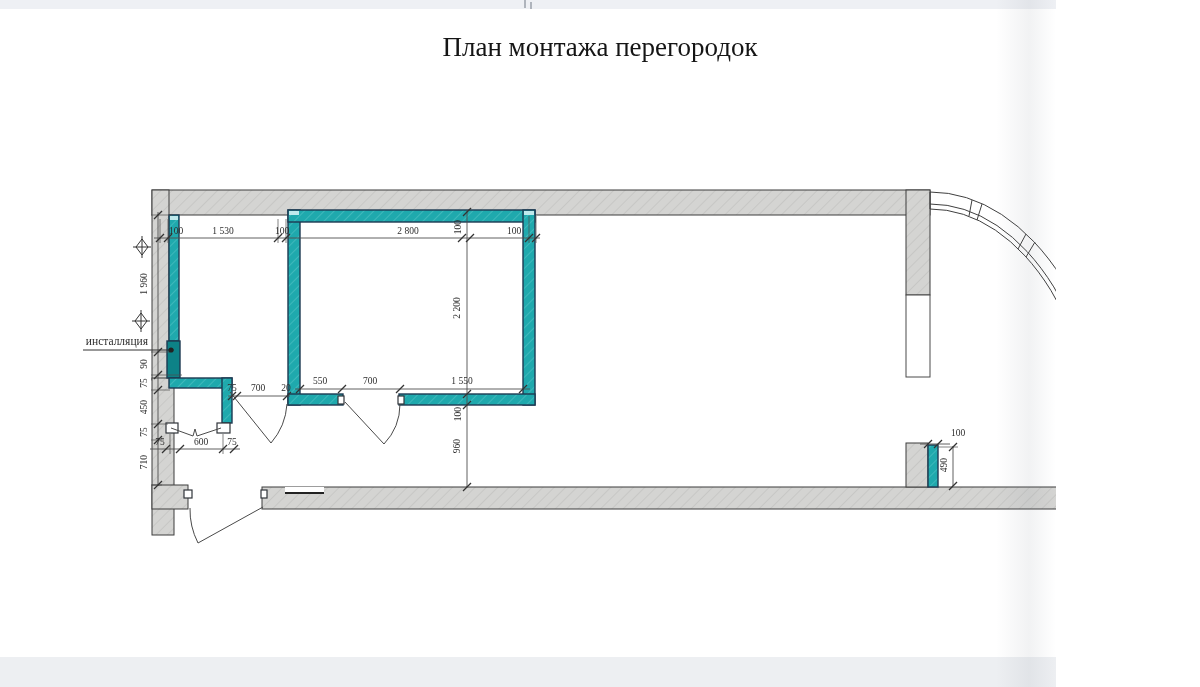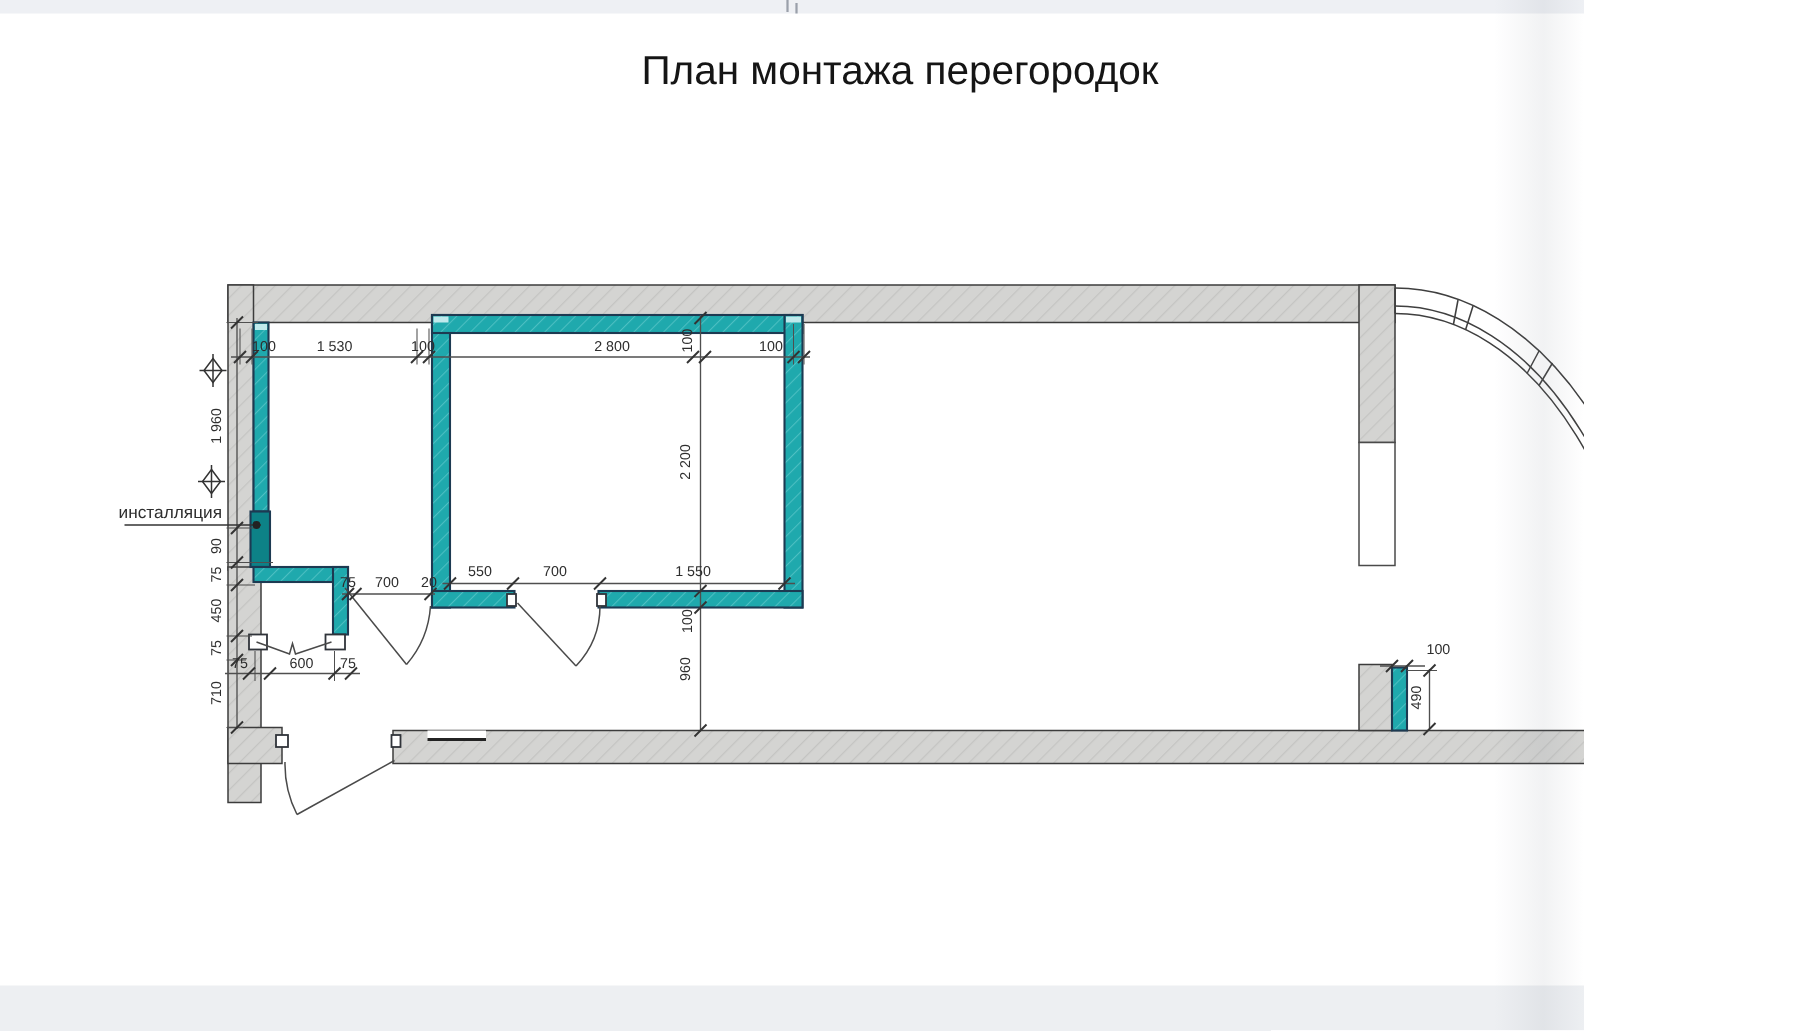--- a/index.html
+++ b/index.html
@@ -1,17 +1,17 @@
 <!DOCTYPE html>
 <html><head>
 <meta charset="utf-8">
 <style>
   html,body{margin:0;padding:0;background:#ffffff;}
   .stage{position:relative;width:1056px;height:687px;background:#ffffff;overflow:hidden;
-         font-family:Liberation Sans, sans-serif;}
+         font-family:Liberation Serif, serif;}
   .band-top{position:absolute;left:0;top:0;width:1200px;height:9px;background:#eef0f4;}
   .band-bottom{position:absolute;left:0;top:657px;width:1200px;height:30px;background:#edeff2;}
   .edge-right{position:absolute;top:0;right:0;width:60px;height:687px;
               background:linear-gradient(to right, rgba(120,128,140,0) 0%, rgba(120,128,140,.10) 55%, rgba(120,128,140,0) 100%);}
   svg{position:absolute;left:0;top:0;}
   text{fill:#2e2e2e;}
   .dim{font-size:9.5px;}
   .lbl{font-size:11.5px;}
   .ttl{font-size:27px;fill:#151515;}
 </style>

